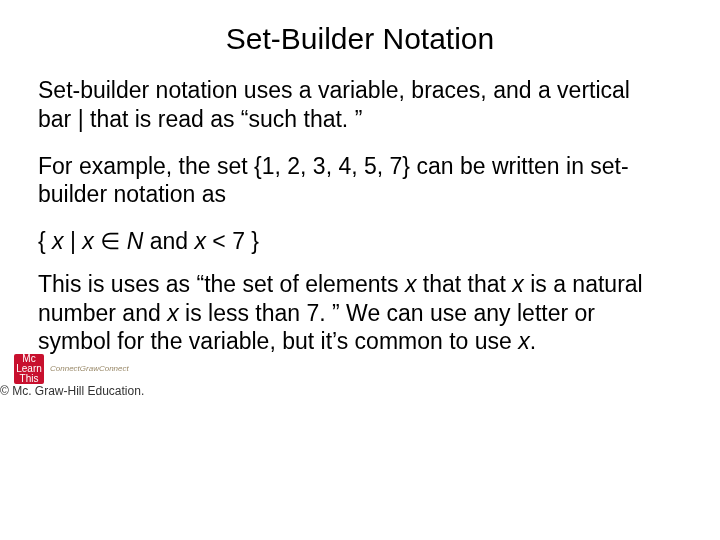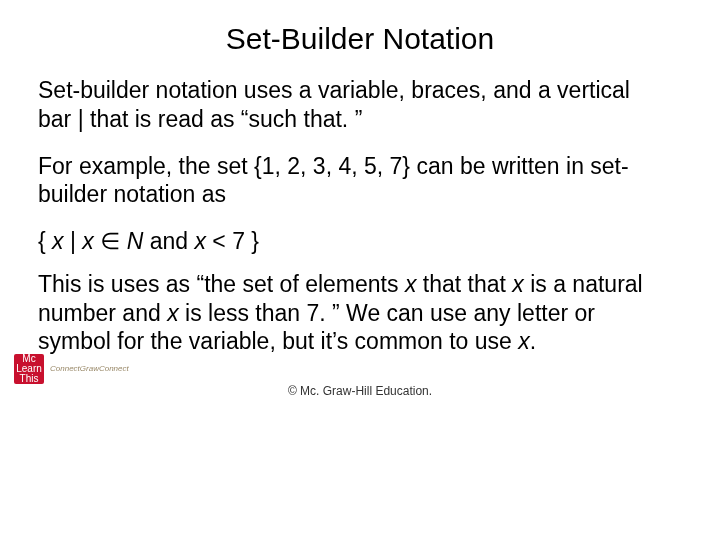--- a/index.html
+++ b/index.html
@@ -34,21 +34,20 @@
     margin: 10px 16px 18px 0;
   }
   .formula {
     margin: 8px 0 14px 0;
   }
   .ital { font-style: italic; }
   .footer {
     position: absolute;
     bottom: 8px;
     width: 100%;
-    text-align: center;
     font-size: 12px;
     color: #333;
   }
   .logo {
     position: absolute;
     left: 14px;
     bottom: 22px;
     display: flex;
     align-items: center;
     gap: 6px;

